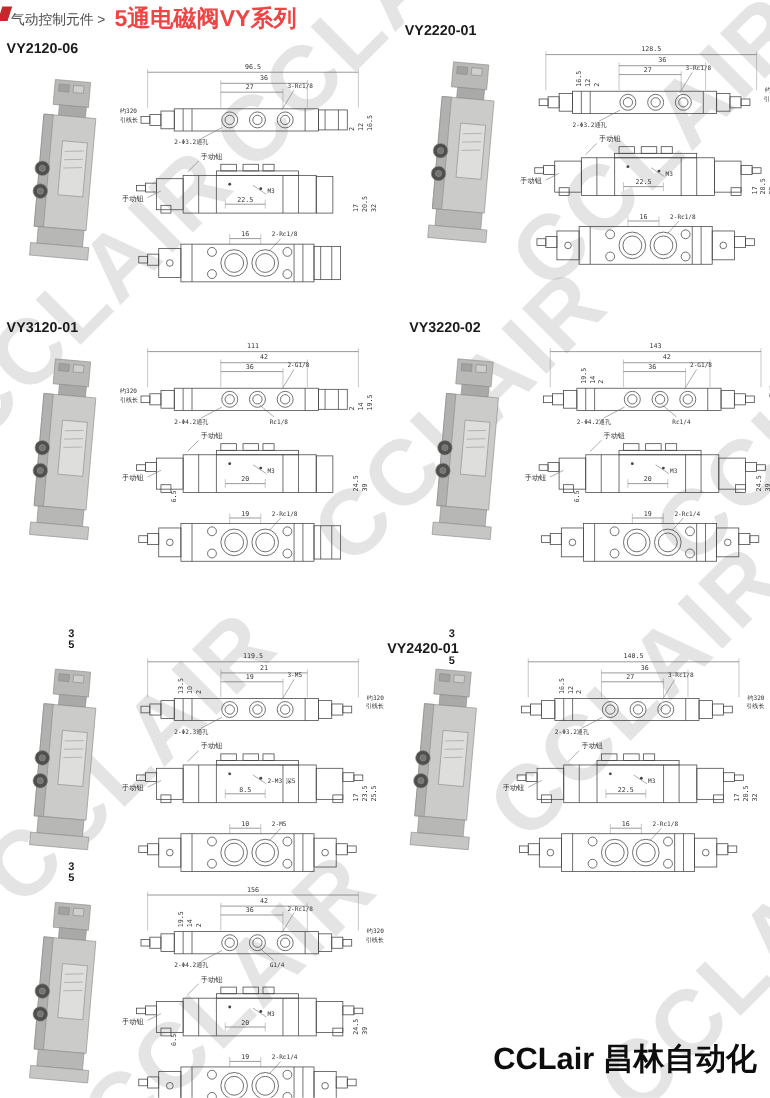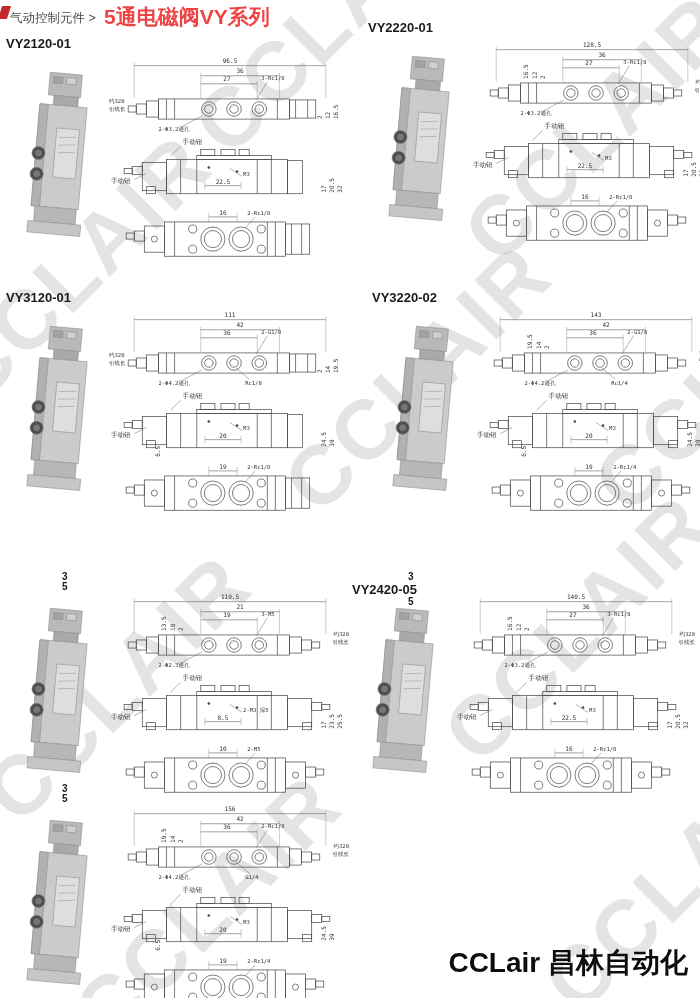--- a/index.html
+++ b/index.html
@@ -81,21 +81,21 @@
 
 <header>
   <div class="red-mark"></div>
   <span class="crumb">气动控制元件 &gt;</span>
   <h1 class="page-title">5通电磁阀VY系列</h1>
 </header>
 
 <div id="sections">
     <section class="section" data-dual="false">
   <div class="sup"></div>
-  <div class="sec-title">VY2120-01</div>
+  <div class="sec-title">VY2120-06</div>
   <div class="sub"></div>
 
   <svg class="photo" viewBox="0 0 100 190">
     <g transform="rotate(5 50 95)" stroke="#8d8d8b" stroke-width="0.6">
       <rect x="30" y="8" width="34" height="24" fill="#b9b9b7"></rect>
       <rect x="34" y="12" width="10" height="7" fill="#a2a2a0"></rect>
       <rect x="48" y="12" width="10" height="7" fill="#cfcfcd"></rect>
       <rect x="36" y="32" width="26" height="10" fill="#a9a9a7"></rect>
       <rect x="22" y="42" width="50" height="108" fill="#cbcbc9"></rect>
       <rect x="22" y="42" width="9" height="108" fill="#b1b1af"></rect>
@@ -880,21 +880,21 @@
       </g>
       <g class="singleonly">
         <rect x="176" y="168" width="24" height="30"></rect>
         <path d="M182 168V198M192 168V198"></path>
       </g>
     </g>
   </svg>
 </section>
     <section class="section" data-dual="true">
   <div class="sup">3</div>
-  <div class="sec-title">VY2420-05</div>
+  <div class="sec-title">VY2420-01</div>
   <div class="sub">5</div>
 
   <svg class="photo" viewBox="0 0 100 190">
     <g transform="rotate(5 50 95)" stroke="#8d8d8b" stroke-width="0.6">
       <rect x="30" y="8" width="34" height="24" fill="#b9b9b7"></rect>
       <rect x="34" y="12" width="10" height="7" fill="#a2a2a0"></rect>
       <rect x="48" y="12" width="10" height="7" fill="#cfcfcd"></rect>
       <rect x="36" y="32" width="26" height="10" fill="#a9a9a7"></rect>
       <rect x="22" y="42" width="50" height="108" fill="#cbcbc9"></rect>
       <rect x="22" y="42" width="9" height="108" fill="#b1b1af"></rect>

